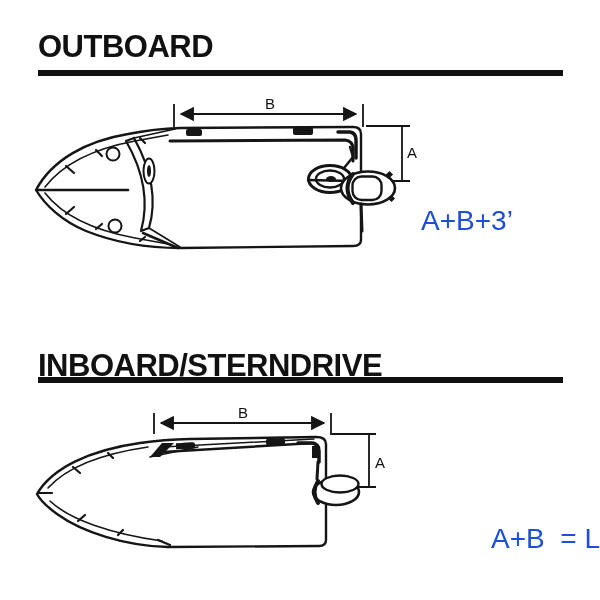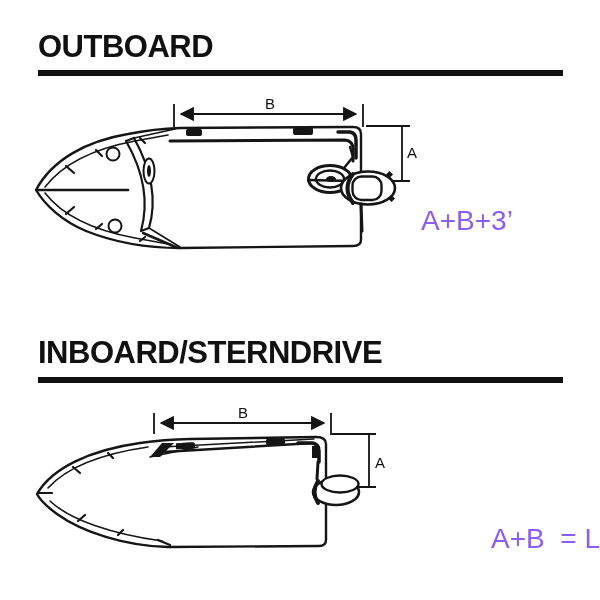--- a/index.html
+++ b/index.html
@@ -1,25 +1,25 @@
 <!DOCTYPE html>
 <html><head>
 <meta charset="utf-8">
 <style>
   html,body{margin:0;padding:0;background:#fff;}
   .page{position:relative;width:600px;height:600px;background:#fff;overflow:hidden;
         font-family:"Liberation Sans",sans-serif;color:#111;}
   .section-title{position:absolute;left:38px;font-size:31px;font-weight:700;
                  letter-spacing:-0.5px;line-height:1;color:#111;}
   #title-outboard{top:31px;}
-  #title-inboard{top:337px;}
+  #title-inboard{top:350px;}
   .rule{position:absolute;left:38px;width:525px;height:6px;background:#111;}
   #rule-outboard{top:70px;}
   #rule-inboard{top:377px;}
-  .formula{position:absolute;font-size:28px;font-weight:400;color:#8b5cf6;line-height:35px;}
+  .formula{position:absolute;font-size:28px;font-weight:400;color:#1d4ed8;line-height:35px;}
   .formula div{white-space:pre;}
   #formula-outboard{left:421px;top:203px;}
   #formula-inboard{left:452px;top:521px;margin-left:39px;}
   svg{position:absolute;left:0;top:0;}
   .ln{stroke:#151515;fill:none;stroke-linecap:round;stroke-linejoin:round;}
   .fillw{fill:#ffffff;}
   .filld{fill:#151515;stroke:none;}
   .dim{stroke:#151515;fill:none;stroke-width:1.8;}
   .dim-label{font-family:"Liberation Sans",sans-serif;font-size:15px;fill:#111;}
 </style>

